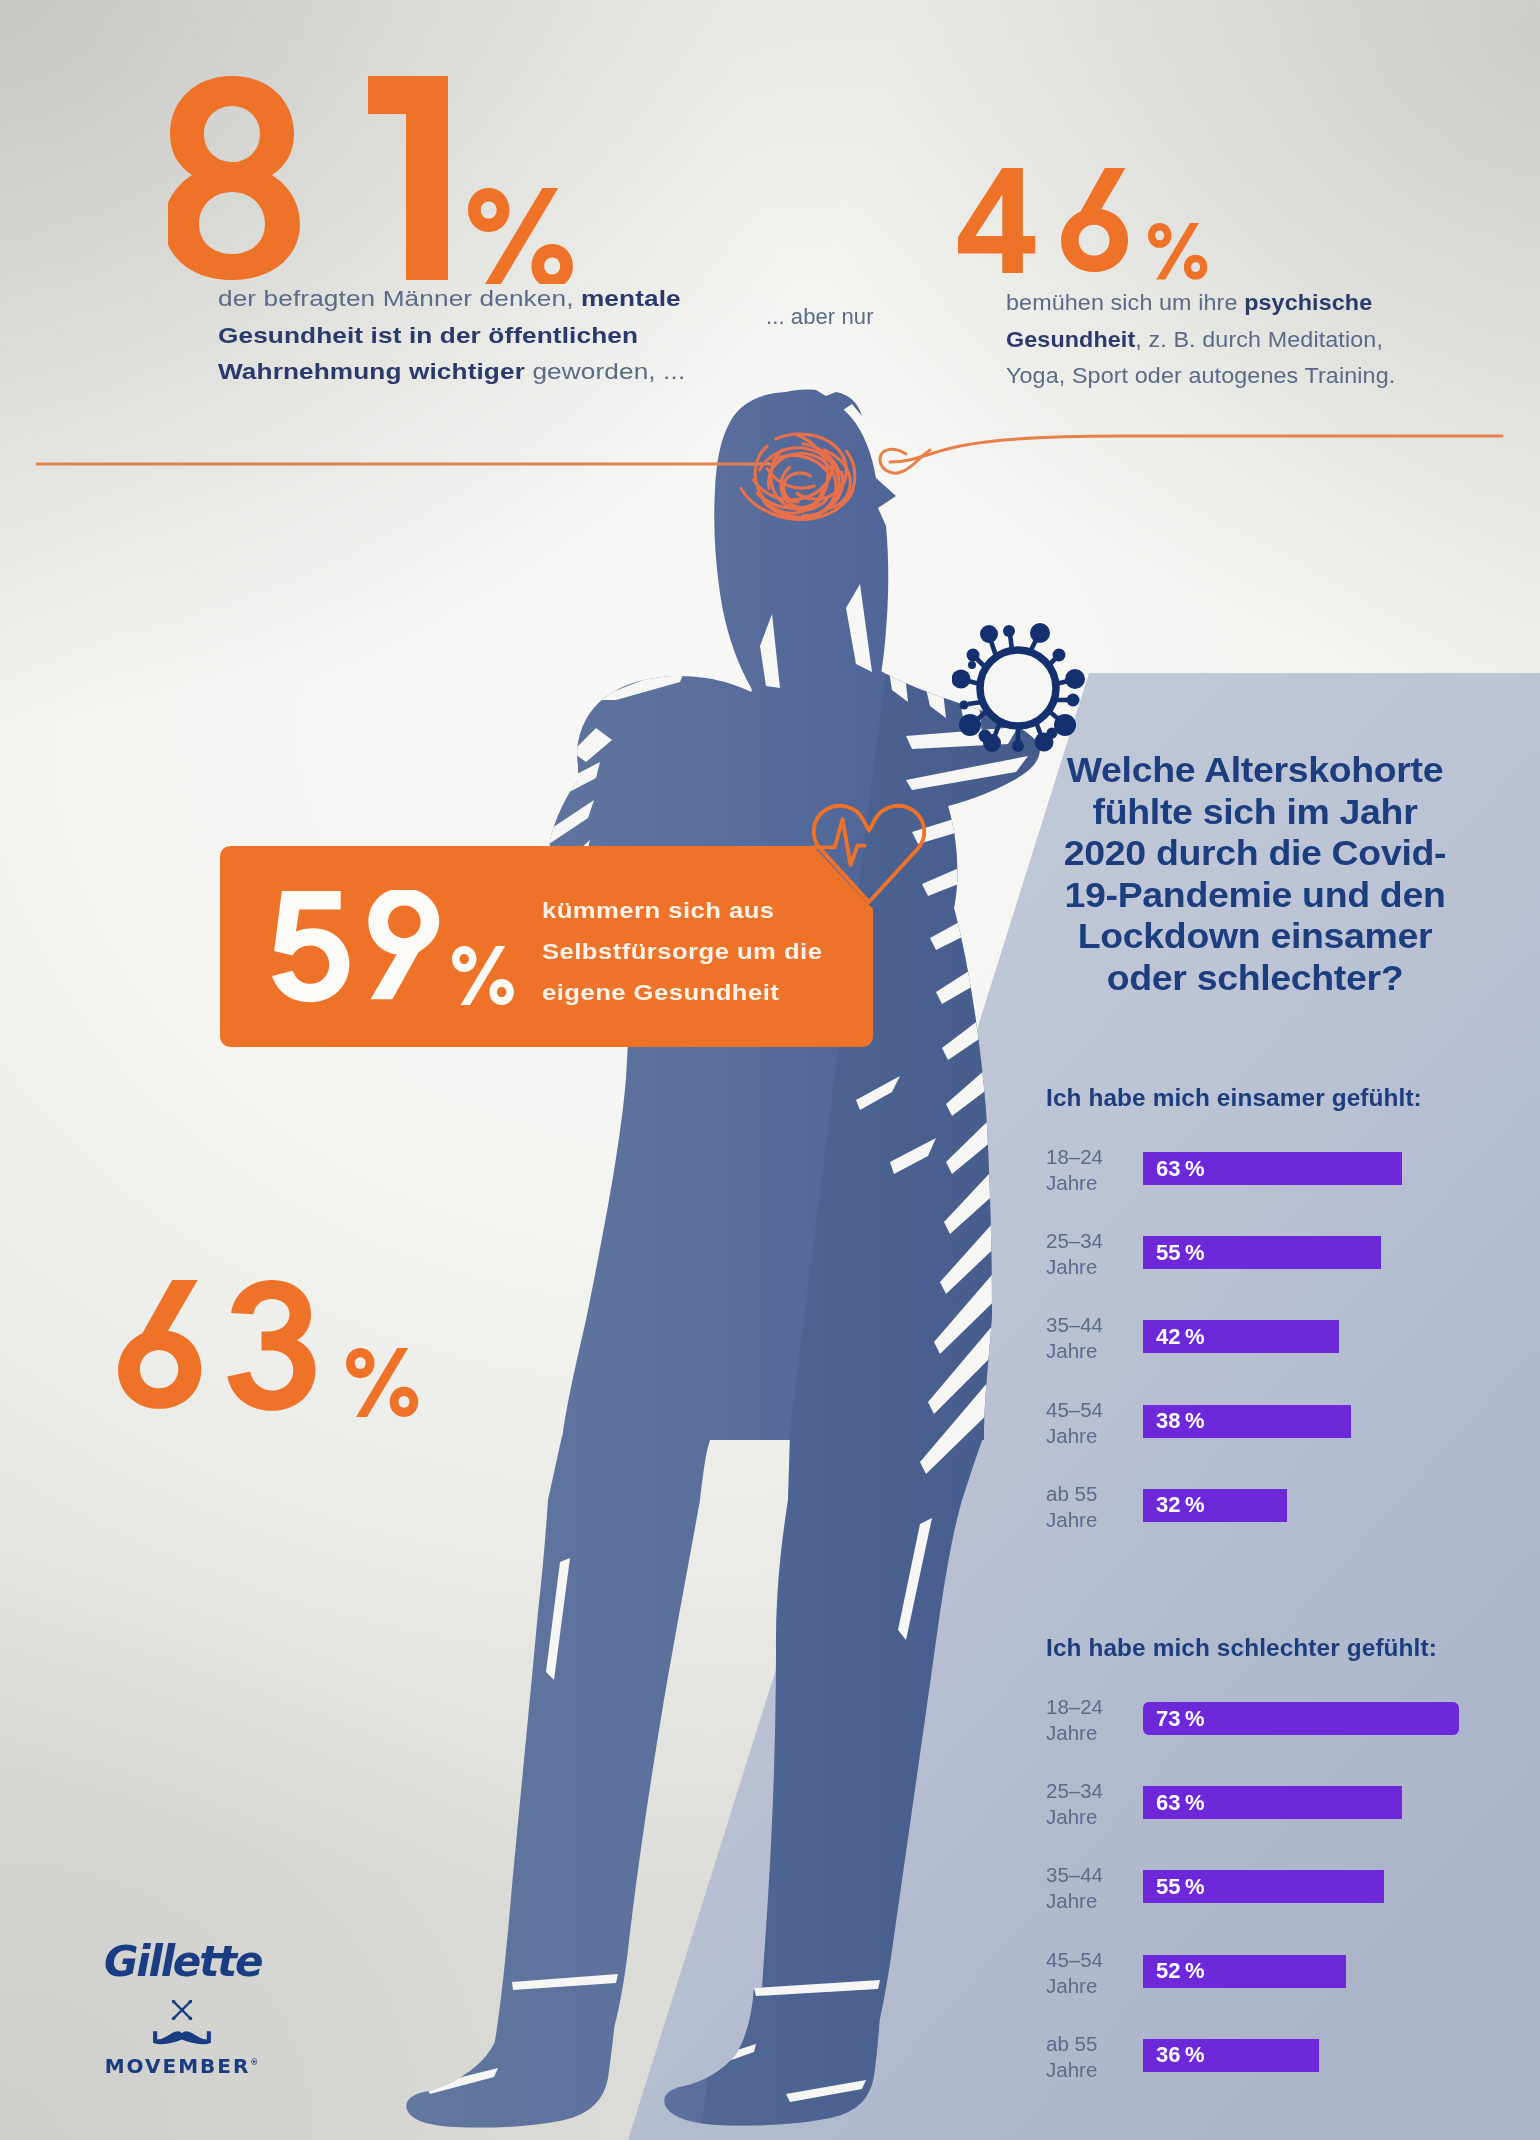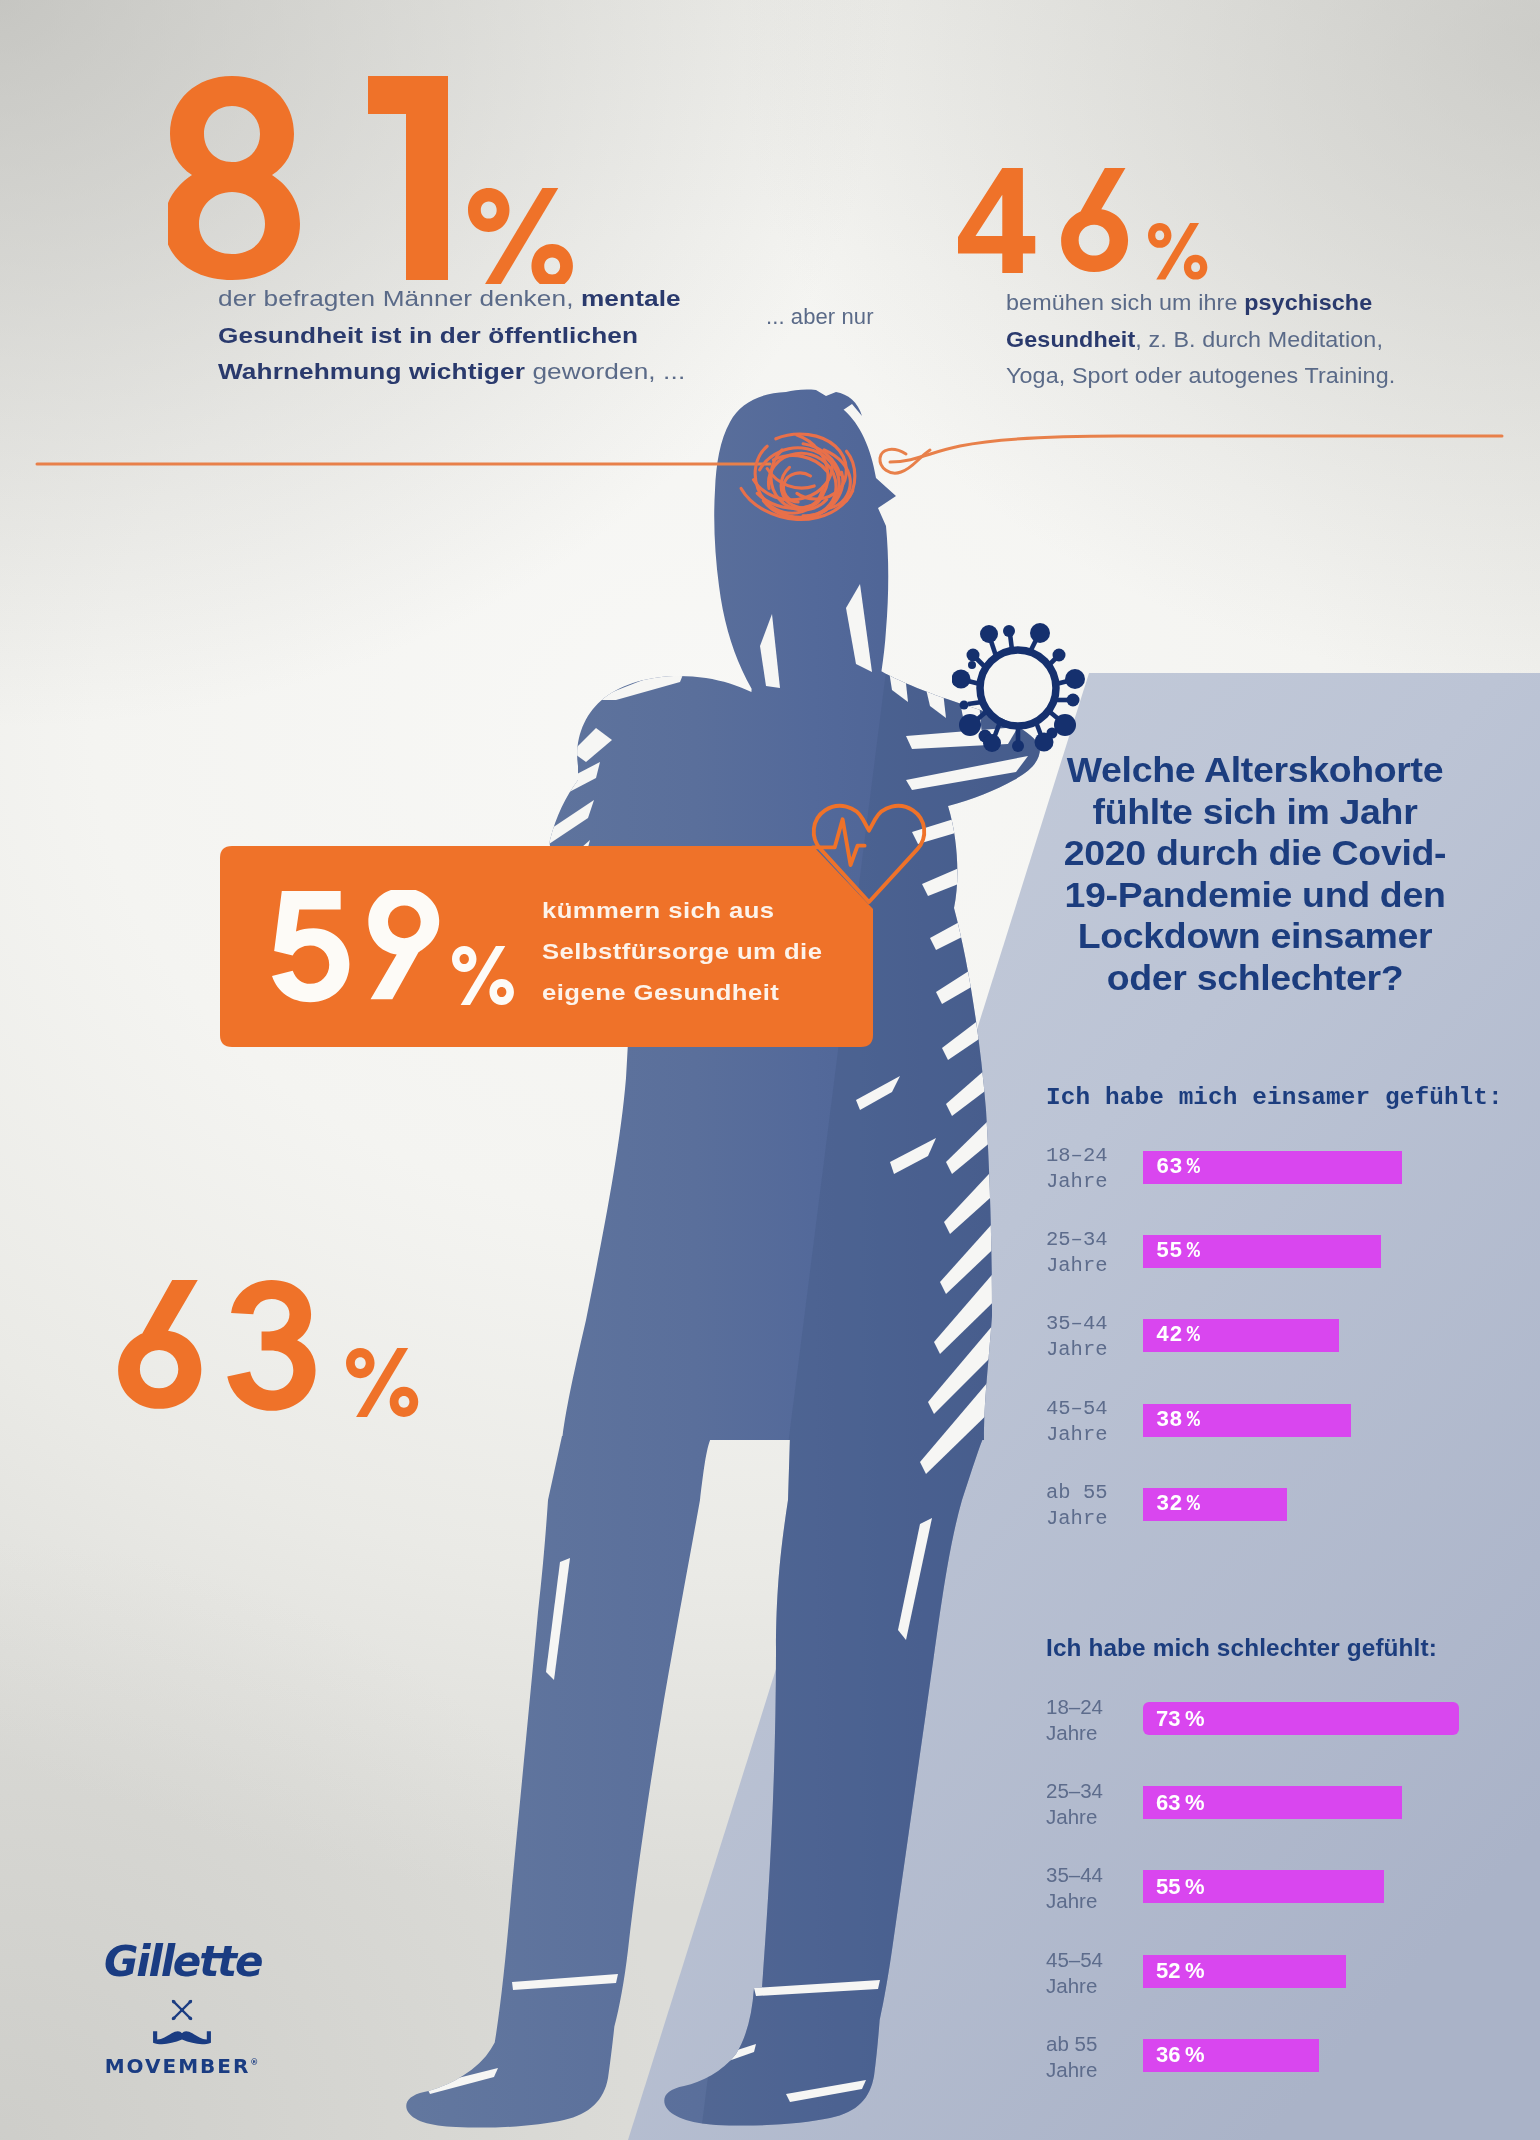--- a/index.html
+++ b/index.html
@@ -31,21 +31,21 @@
 
   .qtext{font-size:35px;font-weight:bold;color:#1c3d7e;line-height:41.5px;text-align:center;
          letter-spacing:-0.3px;transform:scaleX(1.07);transform-origin:50% 0;}
 
   
   .charttitle{font-size:23px;font-weight:bold;color:#1c3d7e;margin-bottom:30px;letter-spacing:0.1px;transform:scaleX(1.06);transform-origin:0 0;}
   .brow{display:flex;align-items:flex-start;height:84.2px;}
   .blab{width:92px;color:#5d6c8c;font-size:20.5px;line-height:26px;
         padding-right:5px;flex:0 0 auto;padding-top:2px;}
   .blab span{display:block;}
-  .bar{background:#d946ef;height:33px;display:flex;align-items:center;flex:0 0 auto;margin-top:10px;}
+  .bar{background:#6d28d9;height:33px;display:flex;align-items:center;flex:0 0 auto;margin-top:10px;}
   .barval{color:#fff;font-weight:bold;font-size:22px;padding-left:13px;}
 
   
   .callout{left:220px;top:846px;width:653px;height:201px;}
   .calloutbg{position:absolute;left:0;top:0;width:653px;height:201px;}
   .calltext{left:322px;top:44px;font-size:22.5px;font-weight:bold;color:#fdf3ea;line-height:41px;letter-spacing:0.4px;transform:scaleX(1.14);transform-origin:0 0;}
 
   
   .logo{left:104px;top:1937px;width:155px;text-align:center;}
   .gillette{font-size:42px;font-weight:bold;color:#1a3c82;font-family:"DejaVu Sans",sans-serif;
@@ -439,21 +439,21 @@
 
   <div class="abs qtext" style="left:1045px;top:749px;width:420px;">
     <div>Welche Alterskohorte</div>
     <div>fühlte sich im Jahr</div>
     <div>2020 durch die Covid-</div>
     <div>19-Pandemie und den</div>
     <div>Lockdown einsamer</div>
     <div>oder schlechter?</div>
   </div>
 
-  <div class="abs chart" style="left:1046px;top:1085px;font-family:Liberation Mono, monospace;">
+  <div class="abs chart" style="left:1046px;top:1085px;">
     <div class="charttitle">Ich habe mich einsamer gefühlt:</div>
     <div class="bars">
       <div class="brow">
         <div class="blab">
             <span>18–24 Jahre</span>
           </div>
         <div class="bar" style="width:259px;">
             <span class="barval">63 %</span>
           </div>
       </div>

